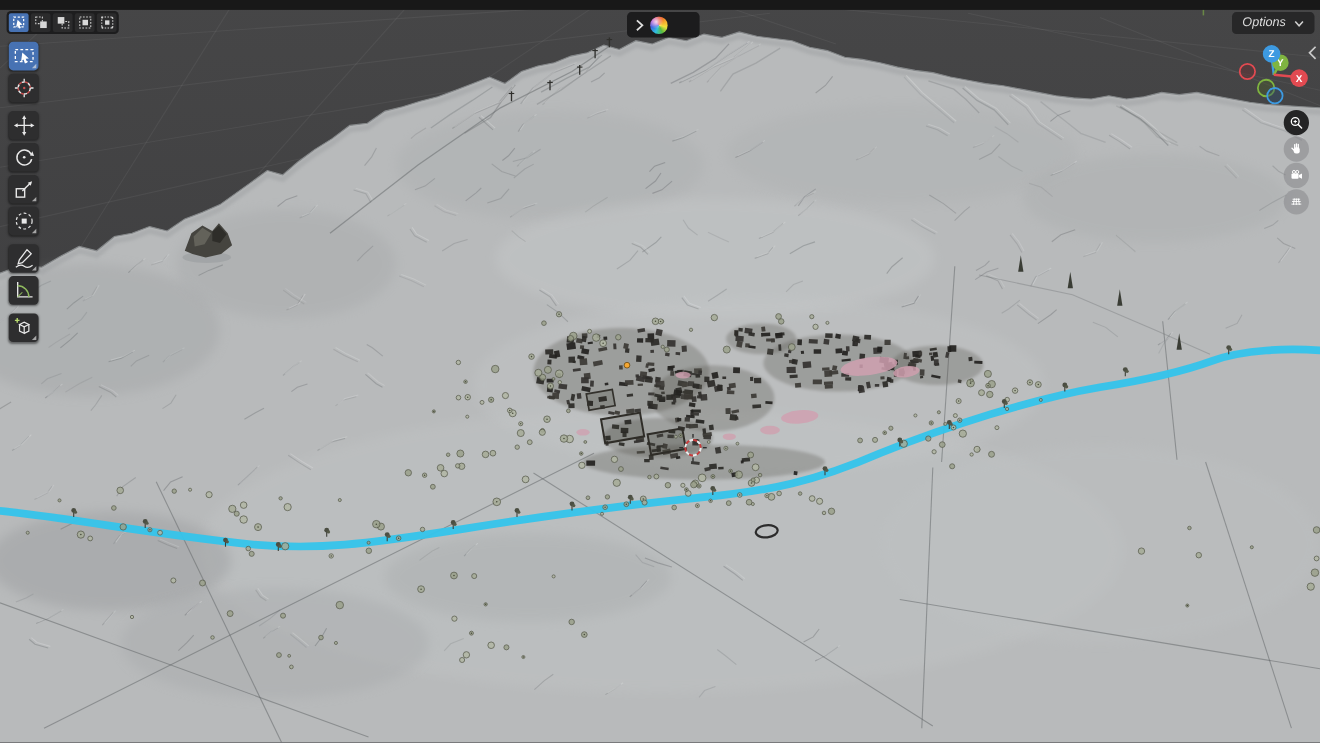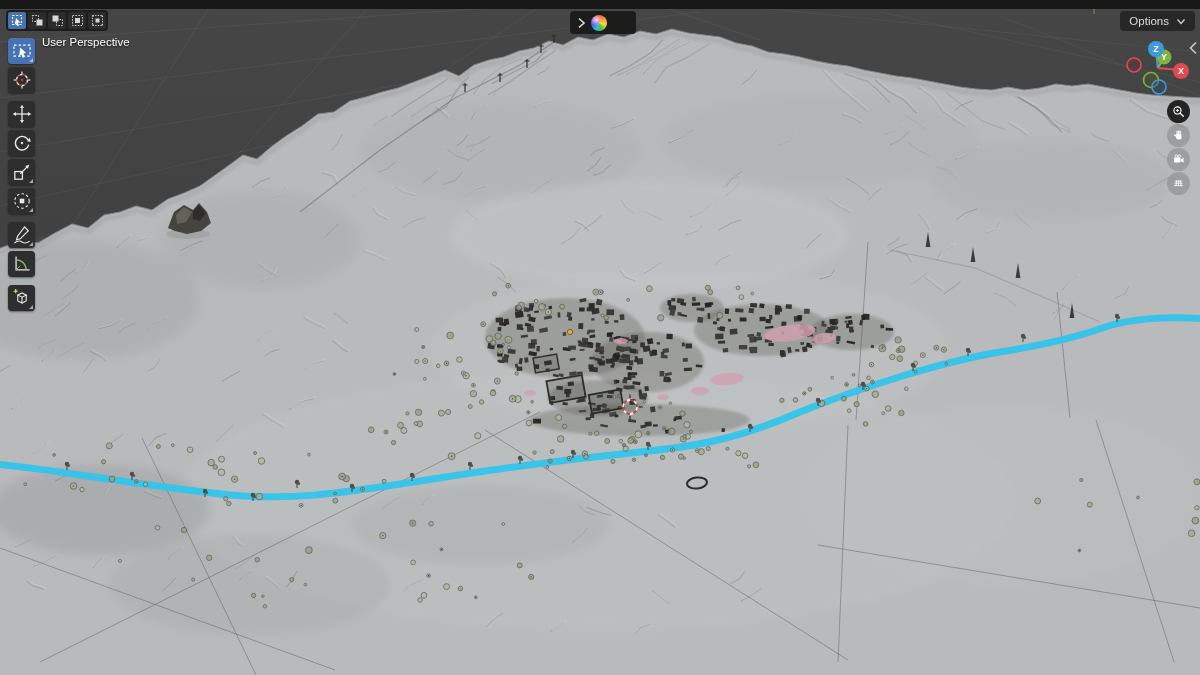--- a/index.html
+++ b/index.html
@@ -28,21 +28,21 @@
     border-left:4px solid transparent;border-bottom:4px solid rgba(230,230,230,.65);}
 
   .corner-editor{position:absolute;left:570px;top:11px;width:66px;height:23px;background:#1c1c1d;
     border-radius:4px;display:flex;align-items:center;gap:5px;padding:0 6px;z-index:6;box-sizing:border-box;}
   .sphere{width:16px;height:16px;border-radius:50%;background:#c98a2e;}
   .sphere{background-image:
     radial-gradient(circle at 35% 30%, rgba(255,255,255,.8), rgba(255,255,255,0) 42%),
     conic-gradient(#e8452f,#f5a12b,#f2e13c,#57bb3f,#2fc0dd,#3f62e0,#b640c9,#e8452f);}
 
   .options{position:absolute;right:5px;top:11px;height:20px;background:#272728;border-radius:4px;
-    color:#dcdcdc;font-size:11.5px;display:flex;align-items:center;gap:7px;padding:0 9px;z-index:6;}
+    color:#dcdcdc;font-size:11.5px;display:flex;align-items:center;gap:7px;padding:0 9px;z-index:6;font-style:italic;}
   .sidebar-toggle{position:absolute;right:1px;top:40px;z-index:6;width:12px;height:16px;}
 
   .gizmo{position:absolute;left:1123px;top:33px;width:75px;height:75px;z-index:6;}
   .navcol{position:absolute;left:1167px;top:100px;display:flex;flex-direction:column;gap:1px;z-index:6;}
   .navbtn{width:23px;height:23px;border-radius:50%;display:flex;align-items:center;
     justify-content:center;background:rgba(125,125,128,.45);}
   .navbtn.dark{background:#242425;}
 </style>
 </head>
 <body>
@@ -1082,21 +1082,20 @@
       <rect x="4.5" y="4.5" width="4" height="4" fill="#d8d8d8"></rect>
       <circle cx="2" cy="2" r="0.8" fill="#cfcfcf"></circle>
         <circle cx="11" cy="2" r="0.8" fill="#cfcfcf"></circle>
       <circle cx="2" cy="11" r="0.8" fill="#cfcfcf"></circle>
         <circle cx="11" cy="11" r="0.8" fill="#cfcfcf"></circle>
     </svg>
   </div>
 </div>
 
 <div class="overlay-text">
-  <div class="line1">User Perspective</div>
 </div>
 
 <div class="toolbar">
   <div class="tool active">
     <svg width="22" height="22" viewBox="0 0 26 26">
       <rect x="3.5" y="6" width="19" height="13" fill="none" stroke="#fff" stroke-width="1.4" stroke-dasharray="3 2.4"></rect>
       <polygon points="11,9 18,15.5 14.6,15.9 16.3,20 13.8,20.9 12.3,16.7 9.6,19.2" fill="#fff"></polygon>
     </svg>
     <span class="subtool"></span>
   </div>

